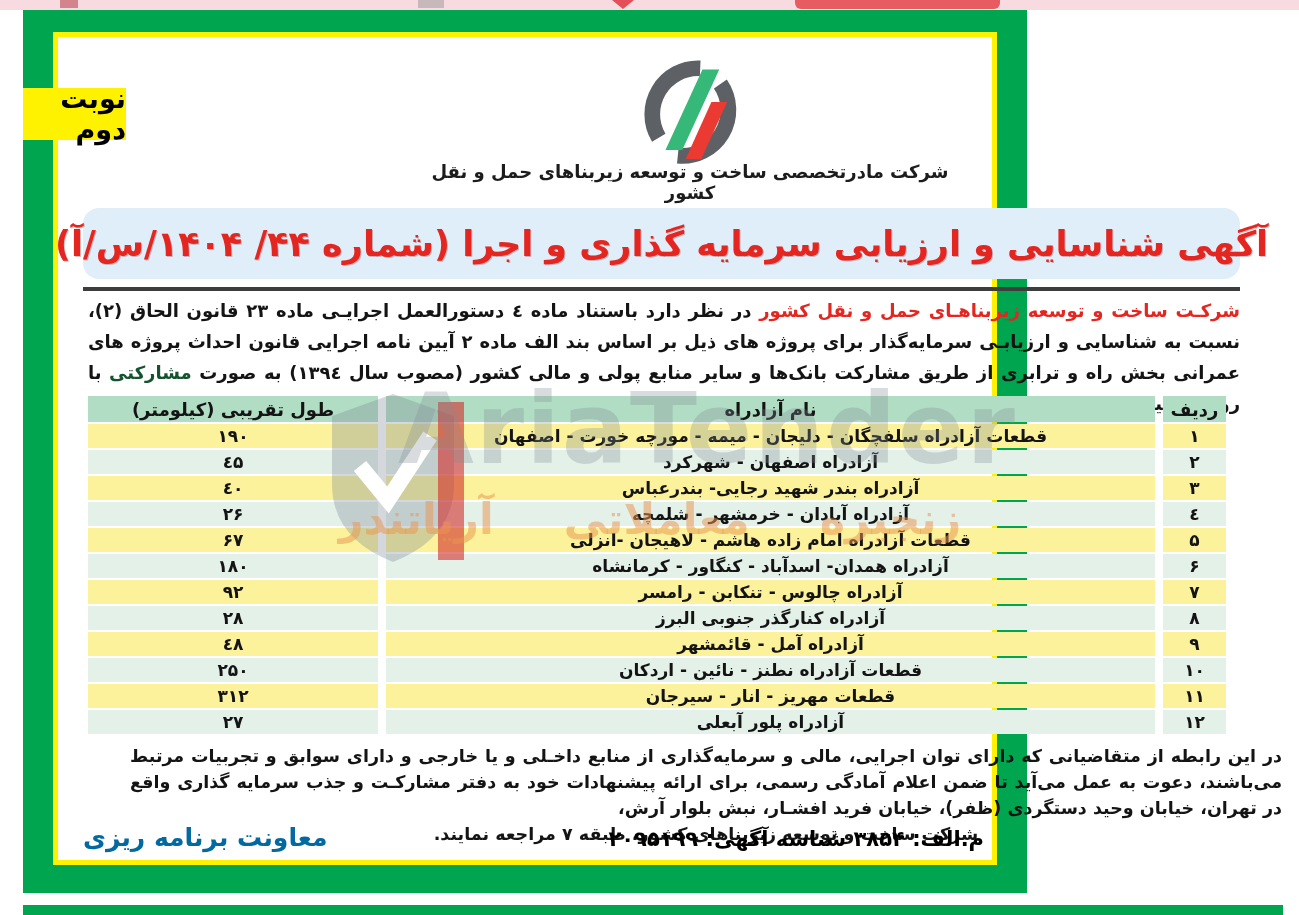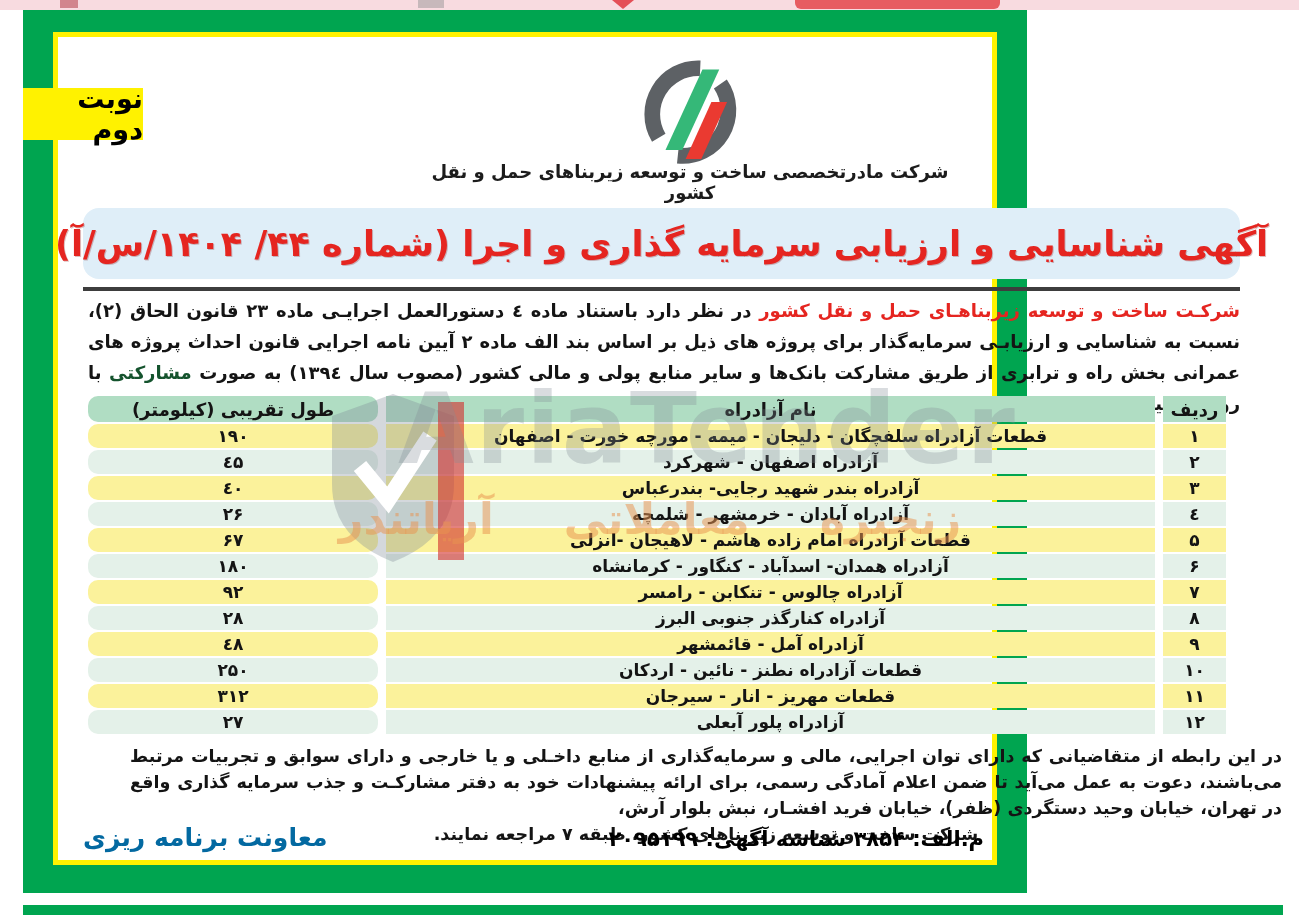--- a/index.html
+++ b/index.html
@@ -16,21 +16,21 @@
   .frag-d{left:795px;width:205px;height:9px;background:rgba(226,60,65,.8);border-radius:0 0 6px 6px;}
 
   
   .frame{position:absolute;left:23px;top:10px;width:1004px;height:883px;background:#00a550;}
   .frame-yellow{position:absolute;left:30px;top:22px;right:30px;bottom:28px;background:#fff200;}
   .content{position:absolute;left:5px;top:5px;right:5px;bottom:5px;background:#ffffff;}
   .bottom-strip{position:absolute;left:23px;top:905px;width:1260px;height:10px;background:#00a550;}
 
   
   .badge{
-    position:absolute;left:23px;top:88px;width:120px;height:52px;background:#fff200;z-index:10;
+    position:absolute;left:23px;top:88px;width:103px;height:52px;background:#fff200;z-index:10;
     display:flex;align-items:center;justify-content:center;font-weight:bold;font-size:27px;color:#000;
   }
 
   
   .logo{position:absolute;left:575px;top:19px;width:112px;height:112px;}
   .org-line{
     position:absolute;left:352px;top:124px;width:560px;text-align:center;
     font-size:18px;font-weight:bold;color:#1c1c1c;
   }
 
@@ -51,21 +51,21 @@
   .intro .emph{color:#14532d;}
 
   
   .tbl{position:absolute;left:30px;top:359px;width:1138px;display:flex;flex-direction:column;gap:2px;}
   .trow{display:flex;gap:8px;height:24px;}
   .trow.head{height:26px;}
   .cell{display:flex;align-items:center;justify-content:center;font-weight:bold;font-size:17px;}
   .head .cell{background:#b0ddc3;font-size:18px;}
   .c-no{flex:0 0 63px;}
   .c-name{flex:0 0 769px;}
-  .c-len{flex:0 0 290px;border-radius:10px;}
+  .c-len{flex:0 0 290px;}
   .trow.yellow .cell{background:#fbf29b;}
   .trow.mint .cell{background:#e4f1e9;}
 
   
   .closing{position:absolute;left:30px;top:706px;width:1152px;font-size:17.5px;font-weight:bold;line-height:26px;margin-left:42px;}
   .closing .just{text-align:justify;}
   .closing .center{text-align:center;}
 
   .ref-code{position:absolute;right:8px;top:790px;font-size:21px;font-weight:bold;color:#000;}
   .dept{position:absolute;left:25px;top:786px;font-size:25px;font-weight:bold;color:#0369a1;}

